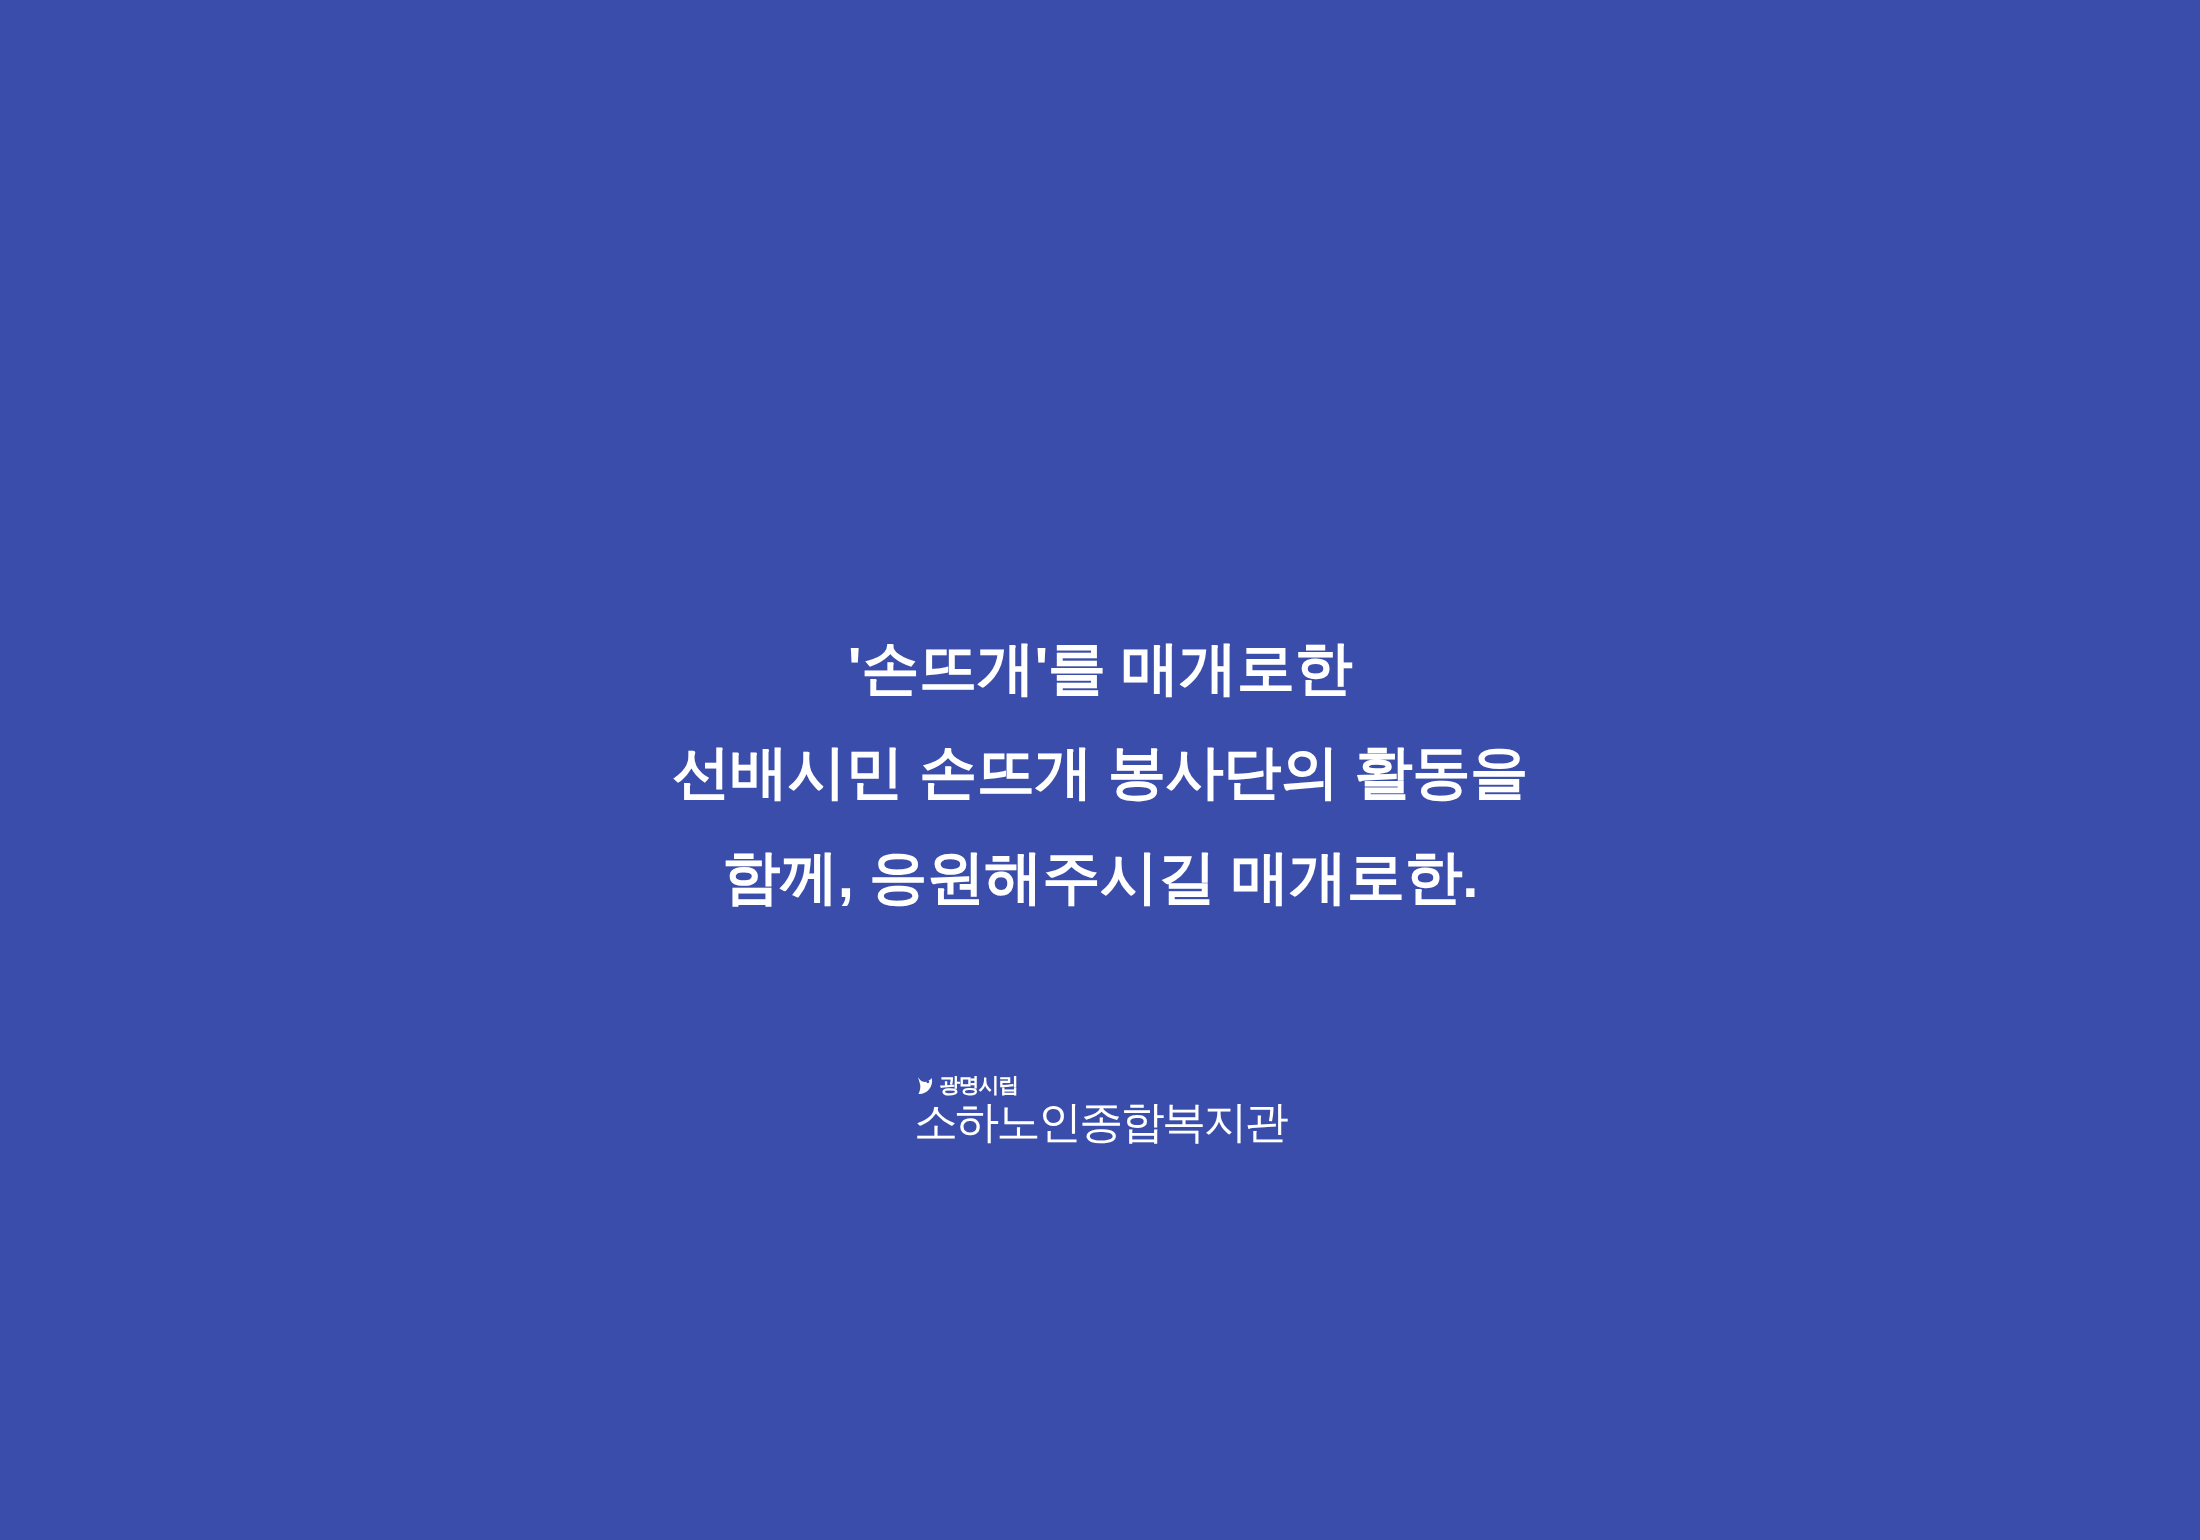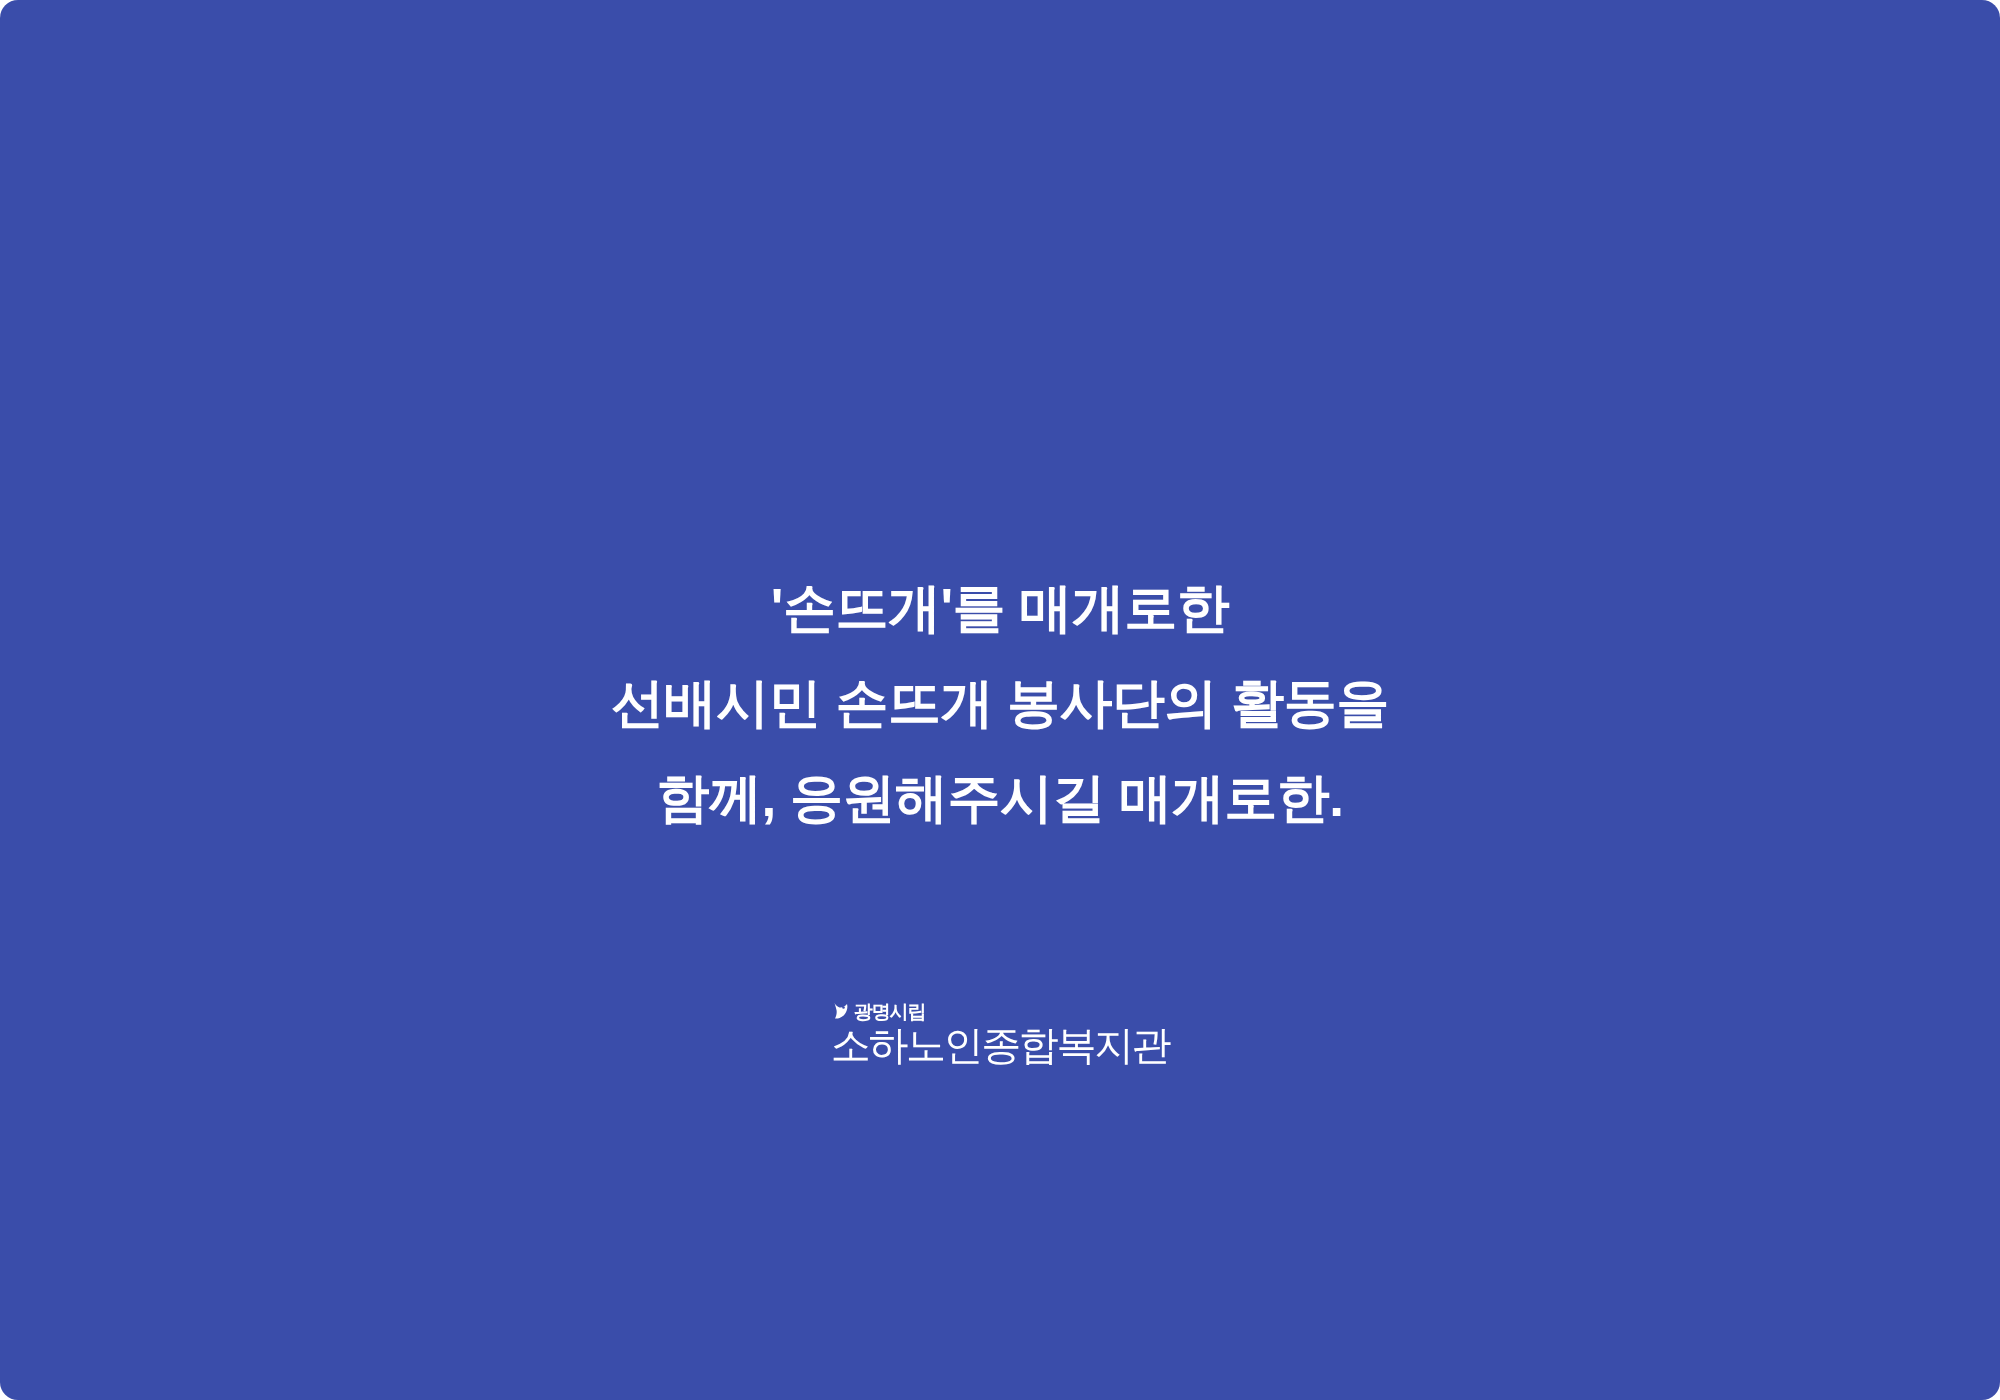--- a/index.html
+++ b/index.html
@@ -14,21 +14,20 @@
     overflow: hidden;
     font-family: "Liberation Sans", "DejaVu Sans", sans-serif;
   }
 
   #slide {
     position: relative;
     width: 2000px;
     height: 1400px;
     background: #3A4DAA;
     overflow: hidden;
-    border-radius: 18px;
   }
 
   
   #message {
     position: absolute;
     left: 0;
     top: 560px;
     width: 2000px;
     text-align: center;
   }
@@ -43,21 +42,20 @@
     white-space: pre;
   }
 
   
   #logo {
     position: absolute;
     left: 0;
     top: 978px;
     width: 2000px;
     text-align: center;
-    margin-top: 24px;
   }
 
   .logo-inner {
     display: inline-block;
     text-align: left;
   }
 
   .logo-top-row {
     display: flex;
     align-items: flex-end;

